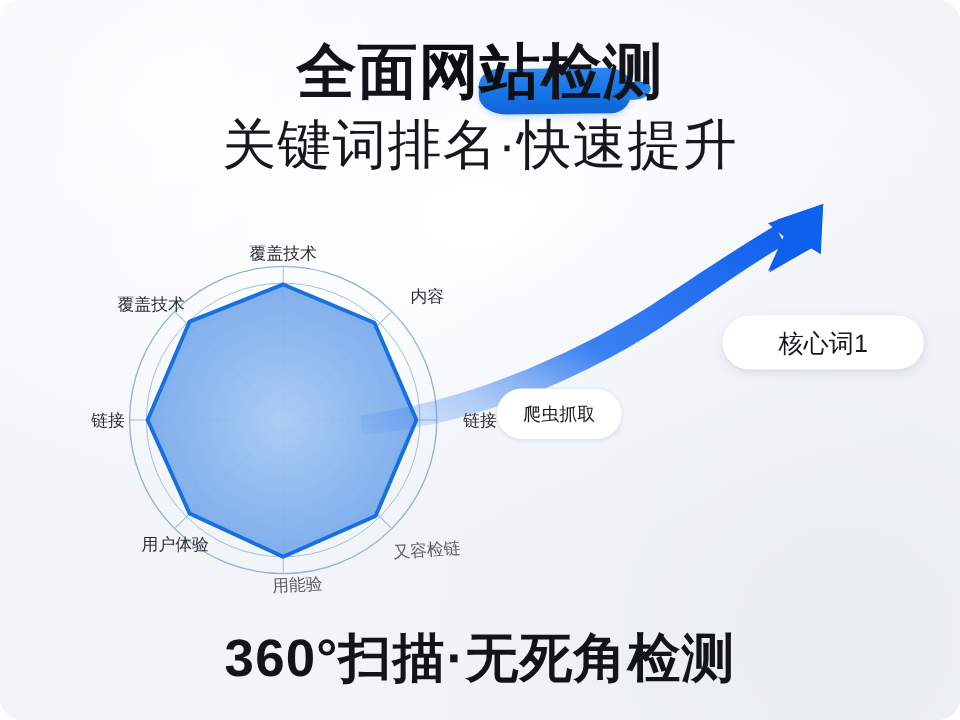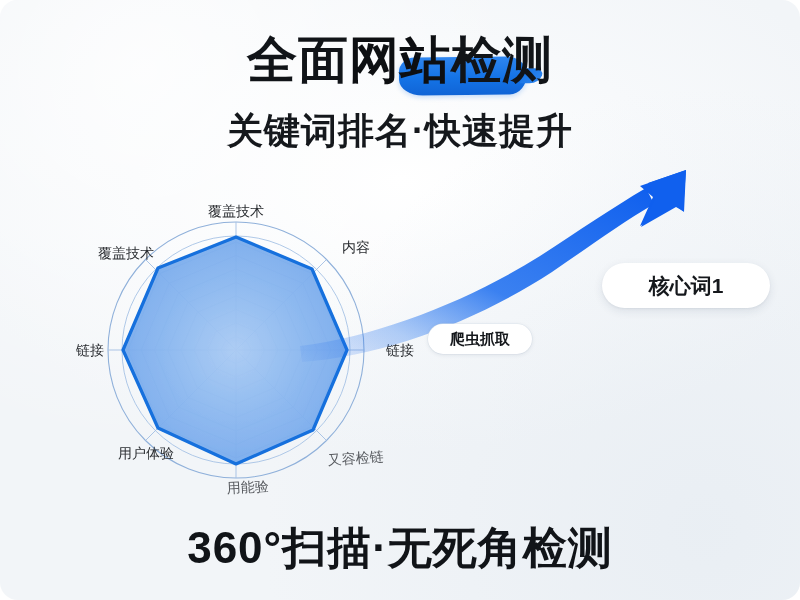--- a/index.html
+++ b/index.html
@@ -75,23 +75,23 @@
     left: 96%;
     top: 32%;
     width: 20px;
     height: 15px;
     background: linear-gradient(120deg, #1473e6, #2f86ef);
     border-radius: 0 60% 60% 0;
     transform: skewX(-18deg);
   }
 
   .sub-title {
-    margin-top: 20px;
-    font-size: 36px;
-    font-weight: bold;
+    margin-top: 4px;
+    font-size: 45px;
+    font-weight: normal;
     color: #15181c;
     letter-spacing: 1px;
     white-space: nowrap;
   }
 
   
   .bottom-tagline {
     position: absolute;
     left: 0;
     bottom: 22px;
@@ -139,29 +139,29 @@
 
   
   .pill {
     position: absolute;
     display: flex;
     align-items: center;
     justify-content: center;
     background: #ffffff;
     border-radius: 999px;
     color: #15181c;
-    font-weight: bold;
+    font-weight: normal;
     white-space: nowrap;
     z-index: 5;
   }
 
   .pill-small {
-    left: 428px;
+    left: 414px;
     width: 104px;
-    height: 30px;
+    height: 42px;
     font-size: 15px;
     box-shadow: 0 1px 4px rgba(30,50,80,0.10), 0 0 0 0.5px rgba(225,232,240,0.9);
     align-items: center;
   }
   .pill-small.p1 { top: 324px; }
   .pill-small.p2 { top: 362px; }
   .pill-small.p3 { top: 400px; }
 
   .pill-large {
     left: 602px;

